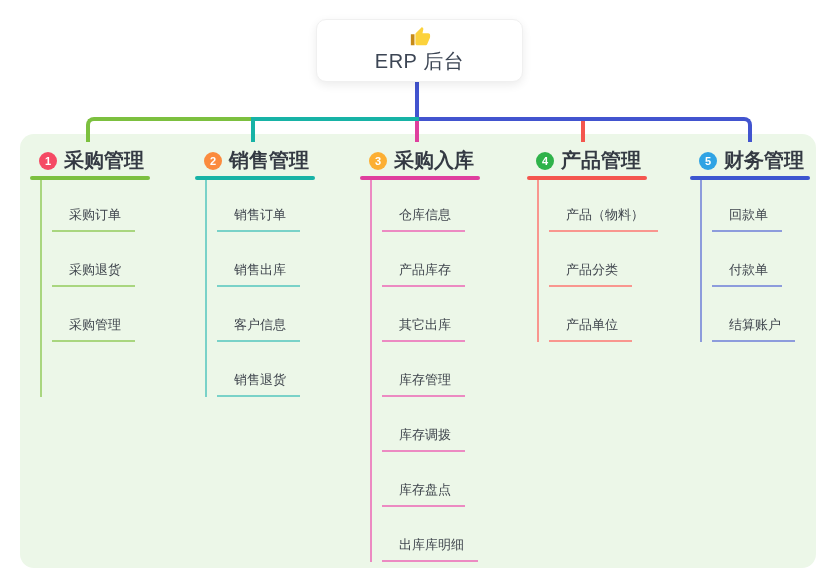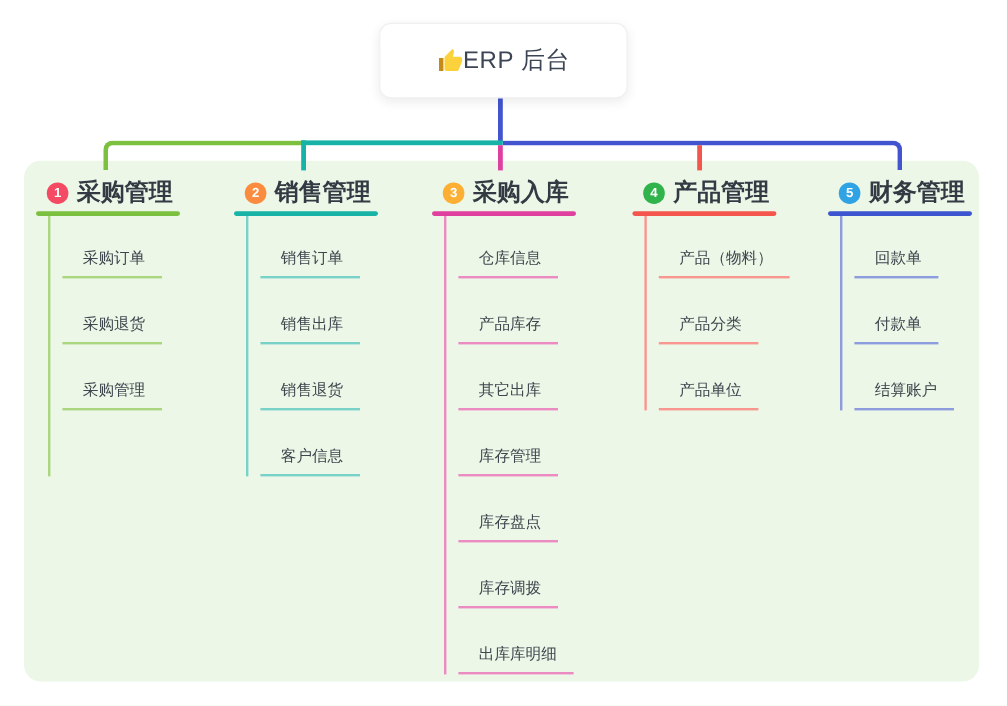--- a/index.html
+++ b/index.html
@@ -8,20 +8,21 @@
     background:#ffffff;
     font-family:"Liberation Sans","DejaVu Sans",sans-serif;
   }
   
   .root-card{
     position:absolute;left:316px;top:19px;width:207px;height:63px;
     background:#fff;border:1px solid #f0f0f0;border-radius:10px;
     box-shadow:0 3px 10px rgba(0,0,0,.08);
     display:flex;align-items:center;justify-content:center;gap:0;
     box-sizing:border-box;
+    flex-direction:column;
   }
   .root-card .root-title{
     font-size:20px;color:#3c4554;font-weight:500;letter-spacing:.5px;
   }
   .root-card svg{display:block;}
   
   .ln{position:absolute;box-sizing:border-box;}
   .root-vline{left:415px;top:81px;width:4px;height:37px;background:#4254cf;}
   .elbow-green{left:86px;top:117px;width:167px;height:25px;
     border-top:4px solid #7cc03f;border-left:4px solid #7cc03f;border-top-left-radius:8px;}
@@ -106,24 +107,24 @@
     <div class="title-bar"></div>
     <div class="trunk" style="height: 217px;"></div>
     <div class="children">
       <div class="child">
     <div class="child-label">销售订单</div>
   </div>
       <div class="child">
     <div class="child-label">销售出库</div>
   </div>
       <div class="child">
-    <div class="child-label">销售退货</div>
+    <div class="child-label">客户信息</div>
   </div>
       <div class="child">
-    <div class="child-label">客户信息</div>
+    <div class="child-label">销售退货</div>
   </div>
     </div>
   </div>
 <div class="branch" style="left: 360px; --c: #df3f9e; --cl: #ec8ac2; --badge: #fcaf33;">
     <div class="title-row">
       <span class="badge">3</span>
       <span class="title-text">采购入库</span>
     </div>
     <div class="title-bar"></div>
     <div class="trunk" style="height: 382px;"></div>
@@ -134,24 +135,24 @@
       <div class="child">
     <div class="child-label">产品库存</div>
   </div>
       <div class="child">
     <div class="child-label">其它出库</div>
   </div>
       <div class="child">
     <div class="child-label">库存管理</div>
   </div>
       <div class="child">
-    <div class="child-label">库存盘点</div>
+    <div class="child-label">库存调拨</div>
   </div>
       <div class="child">
-    <div class="child-label">库存调拨</div>
+    <div class="child-label">库存盘点</div>
   </div>
       <div class="child">
     <div class="child-label">出库库明细</div>
   </div>
     </div>
   </div>
 <div class="branch" style="left: 527px; --c: #f4564e; --cl: #f9968f; --badge: #2fb34a;">
     <div class="title-row">
       <span class="badge">4</span>
       <span class="title-text">产品管理</span>

